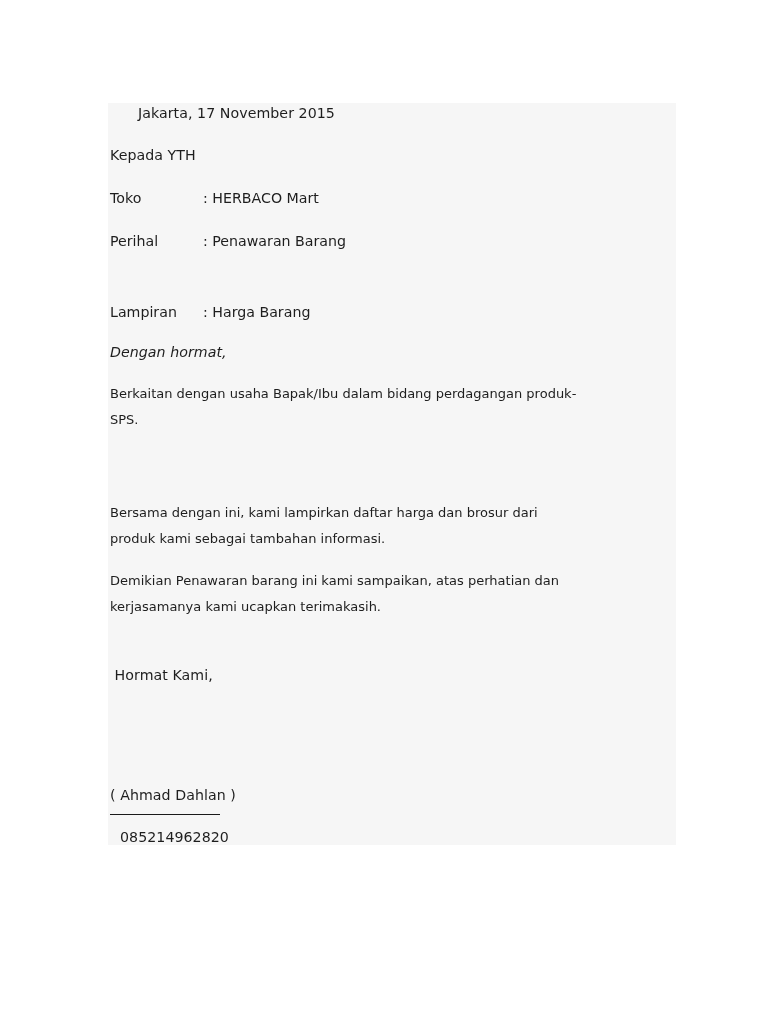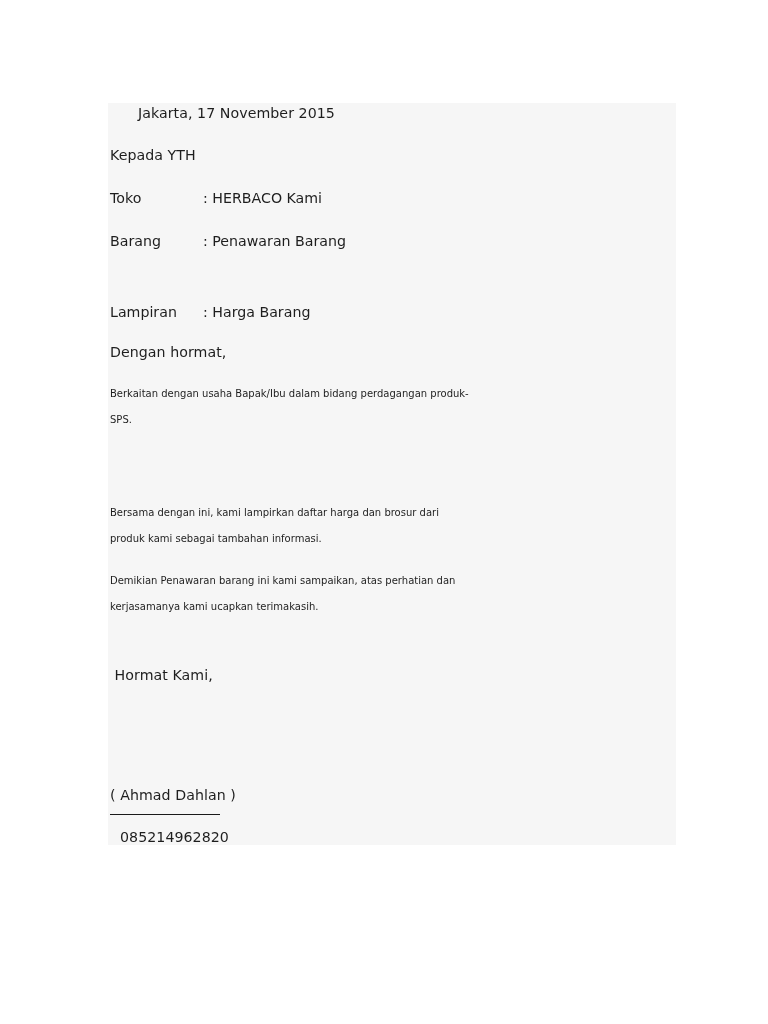--- a/index.html
+++ b/index.html
@@ -39,21 +39,21 @@
       white-space: nowrap;
     }
     .row .label {
       display: inline-block;
       width: 93px;
     }
     .para {
       position: absolute;
       left: 110px;
       width: 562px;
-      font-size: 10px;
+      font-size: 13px;
       line-height: 25.5px;
     }
     .para span { display: block; white-space: nowrap; }
     .sig-rule {
       position: absolute;
       left: 110px;
       top: 814px;
       width: 110px;
       height: 0;
       border-top: 1.6px solid #1a1a1a;
@@ -62,32 +62,32 @@
 </head>
 <body>
 
 <div class="sheet"></div>
 
 <div class="line" style="top:104px;margin-left:28px;">Jakarta, 17 November 2015</div>
 
 <div class="line" style="top:146px;">Kepada YTH</div>
 
 <div class="row" style="top:189px;">
-  <span class="label">Toko</span><span>: HERBACO Kami</span>
+  <span class="label">Toko</span><span>: HERBACO Mart</span>
 </div>
 
 <div class="row" style="top:232px;">
-  <span class="label">Barang</span><span>: Penawaran Barang</span>
+  <span class="label">Perihal</span><span>: Penawaran Barang</span>
 </div>
 
 <div class="row" style="top:275px;margin-top:28px;">
   <span class="label">Lampiran</span><span>: Harga Barang</span>
 </div>
 
-<div class="line" style="top:343px;">Dengan hormat,</div>
+<div class="line" style="top:343px;font-style:italic;">Dengan hormat,</div>
 
 <div class="para" style="top:381px;">
   <span>Berkaitan dengan usaha Bapak/Ibu dalam bidang perdagangan produk-</span>
   <span>SPS.</span>
 </div>
 
 <div class="para" style="top:500px;">
   <span>Bersama dengan ini, kami lampirkan daftar harga dan brosur dari</span>
   <span>produk kami sebagai tambahan informasi.</span>
 </div>

